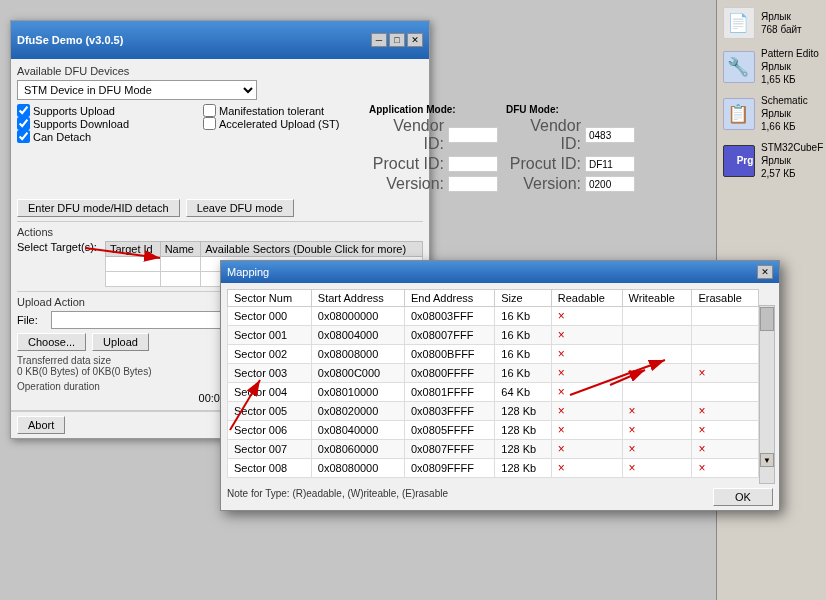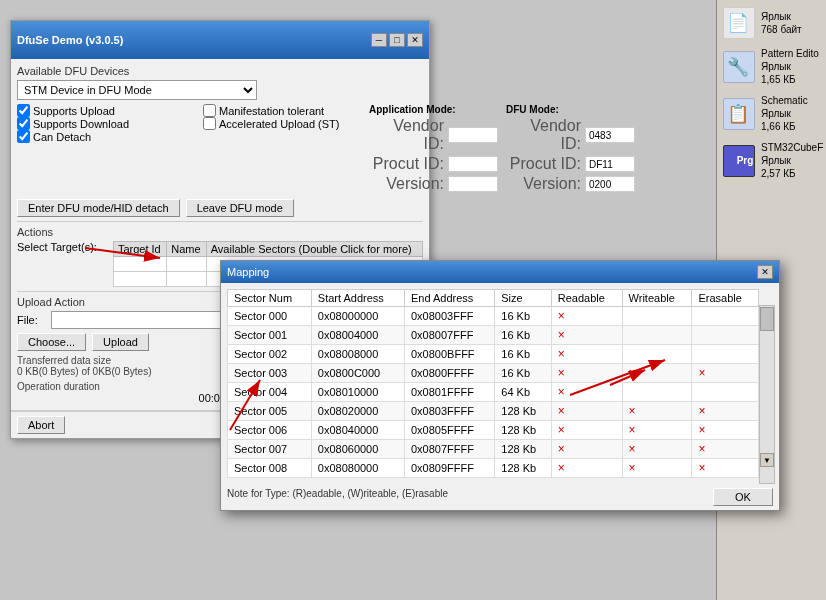--- a/index.html
+++ b/index.html
@@ -431,21 +431,21 @@
 
       <div class="btn-row">
         <button class="win-btn">Enter DFU mode/HID detach</button>
         <button class="win-btn">Leave DFU mode</button>
       </div>
 
       <hr class="divider-line">
 
       <div class="section-label">Actions</div>
 
-      <div style="display:flex; align-items:flex-start; gap:12px; margin-bottom:4px;">
+      <div style="display:flex; align-items:flex-start; gap:4px; margin-bottom:4px;">
         <span class="select-targets-label">Select Target(s):</span>
         <table class="targets-table" style="flex:1;">
           <thead>
             <tr>
               <th>Target Id</th>
               <th>Name</th>
               <th>Available Sectors (Double Click for more)</th>
             </tr>
           </thead>
           <tbody>

